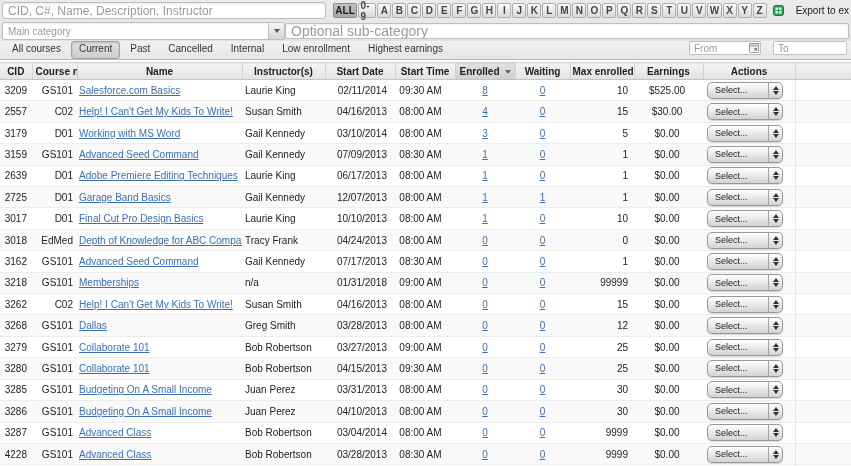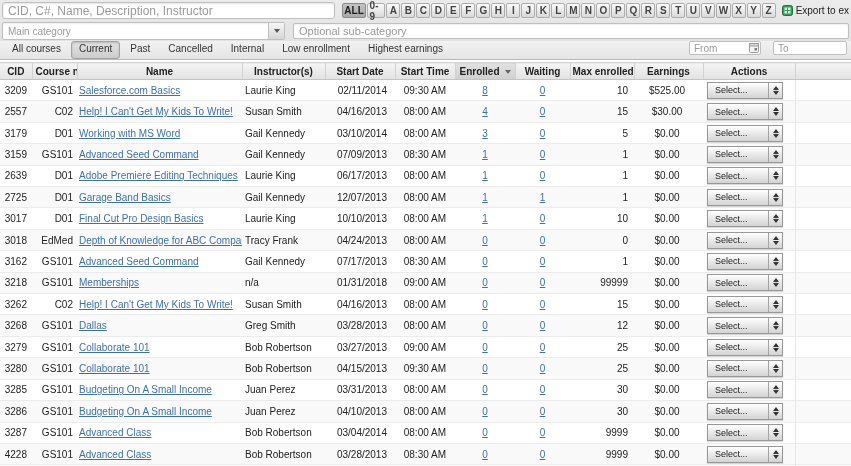--- a/index.html
+++ b/index.html
@@ -16,33 +16,33 @@
     box-shadow:inset 0 1px 2px rgba(0,0,0,.1);outline:none;
   }
   .search::placeholder{color:#9a9a9a}
   .alpha{display:flex;gap:1px;margin-left:7px;align-items:center}
   .abtn{
     min-width:8px;height:13px;padding:0 2px;display:flex;align-items:center;justify-content:center;
     font-size:10px;font-weight:bold;color:#444;cursor:pointer;
     background:linear-gradient(#fbfbfb,#d9d9d9);border:1px solid #adadad;border-radius:2px;
   }
   .abtn.on{background:linear-gradient(#c3c3c3,#a9a9a9);border-color:#8b8b8b;color:#1d1d1d}
-  .export{display:flex;align-items:flex-end;gap:3px;margin-left:6px;font-size:10px;white-space:nowrap;cursor:pointer;color:#222}
-  .bar2{display:flex;align-items:center;height:20px;padding:0 2px;gap:8px}
+  .export{display:flex;align-items:flex-end;gap:12px;margin-left:6px;font-size:10px;white-space:nowrap;cursor:pointer;color:#222}
+  .bar2{display:flex;align-items:center;height:20px;padding:0 2px;gap:0}
   .fsel{
     height:16px;background:#fff;border:1px solid #bfbfbf;border-radius:2px;
     display:flex;align-items:center;justify-content:space-between;cursor:pointer;
     box-shadow:inset 0 1px 2px rgba(0,0,0,.07);
   }
   .fsel .ph{color:#9a9a9a;padding-left:5px;overflow:hidden;white-space:nowrap}
   .fsel .db{width:15px;align-self:stretch;background:linear-gradient(#f6f6f6,#d6d6d6);border-left:1px solid #bfbfbf;display:flex;align-items:center;justify-content:center}
   .tri-d{width:0;height:0;border-left:3px solid transparent;border-right:3px solid transparent;border-top:4px solid #555}
   .w-main{width:281px}
   .w-sub{width:146px}
-  .optin{flex:1;height:14px;border:1px solid #bfbfbf;border-radius:2px;font-family:inherit;font-size:11px;padding:0 5px;color:#333;box-shadow:inset 0 1px 2px rgba(0,0,0,.07);outline:none}
+  .optin{flex:1;height:14px;border:1px solid #bfbfbf;border-radius:2px;font-family:inherit;font-size:14px;padding:0 5px;color:#333;box-shadow:inset 0 1px 2px rgba(0,0,0,.07);outline:none}
   .optin::placeholder{color:#9a9a9a}
   .bar3{
     display:flex;height:18px;padding:0 4px;
     background:linear-gradient(#f1f1f1,#e5e5e5);border-bottom:1px solid #b9b9b9;
   }
   .tab{padding:1px 7px;margin-right:2px;color:#333;cursor:pointer;border:1px solid transparent;border-radius:3px;white-space:nowrap}
   .tab.on{background:linear-gradient(#e2e2e2,#cdcdcd);border-color:#a3a3a3;box-shadow:inset 0 1px 2px rgba(0,0,0,.18)}
   .flexsp{flex:1}
   .datewrap{position:relative;width:72px;height:14px;margin-right:12px}
   .datein{width:100%;height:14px;box-sizing:border-box;border:1px solid #bfbfbf;border-radius:2px;font-family:inherit;font-size:10px;padding:0 14px 0 4px;color:#333;outline:none}
@@ -63,29 +63,29 @@
   thead th.h-sp{border-right:none;cursor:default}
   .sort-arrow{display:inline-block;width:0;height:0;margin-left:5px;vertical-align:1px;
     border-left:3px solid transparent;border-right:3px solid transparent;border-top:4px solid #666}
   tbody td{height:20.42px;padding:0;border-bottom:1px solid #ececec;white-space:nowrap;overflow:hidden;color:#222}
   tbody tr:nth-child(even) td{background:#f9f9f9}
   td.c-cid{text-align:right;padding-right:5px}
   td.c-num{text-align:right;padding-right:4px}
   td.c-name{text-align:left;padding-left:2px}
   td.c-inst{padding-left:3px}
   td.c-date{text-align:right;padding-right:8px}
-  td.c-time{text-align:right;padding-right:9px}
+  td.c-time{text-align:center;padding-right:9px}
   td.c-enr,td.c-wait{text-align:center}
   td.c-max{text-align:right;padding-right:6px}
   td.c-earn{text-align:center;padding-right:3px}
   td.c-act{padding-left:4px}
   td.c-sp{border-left:1px solid #e7e7e7}
   a.lnk{color:#3d70b2;text-decoration:underline;cursor:pointer}
   .sel{
-    width:74px;height:15px;border:1px solid #989898;border-radius:0;cursor:pointer;
+    width:74px;height:15px;border:1px solid #989898;border-radius:5px;cursor:pointer;
     background:linear-gradient(#ffffff,#d3d3d3);box-shadow:0 1px 1px rgba(0,0,0,.15);
     display:flex;align-items:center;justify-content:space-between;text-align:center;
   }
   .sel-label{font-size:9px;color:#222;padding-left:7px}
   .sel-arrows{width:13px;align-self:stretch;border-left:1px solid #a3a3a3;display:flex;flex-direction:column;align-items:center;justify-content:center;gap:1px}
   .tri-up{width:0;height:0;border-left:3px solid transparent;border-right:3px solid transparent;border-bottom:4px solid #333}
   .tri-dn{width:0;height:0;border-left:3px solid transparent;border-right:3px solid transparent;border-top:4px solid #333}
 </style>
 </head>
 <body>

